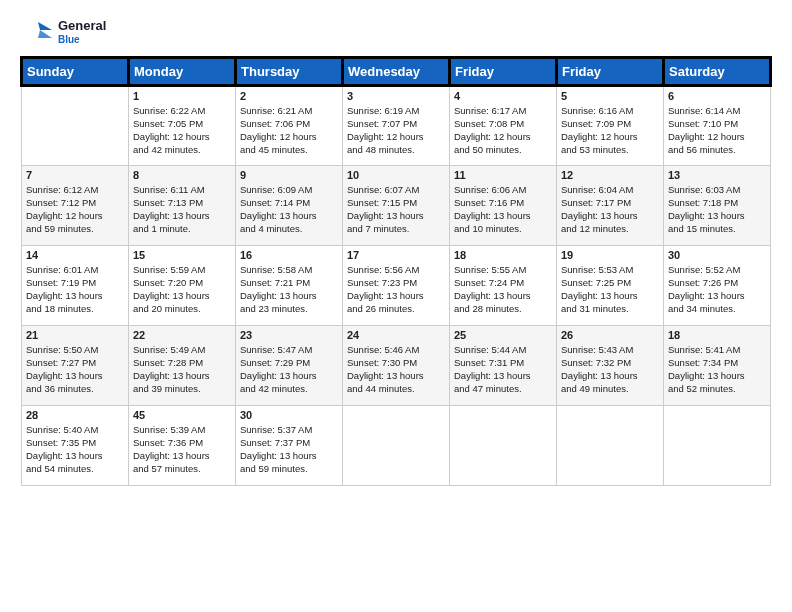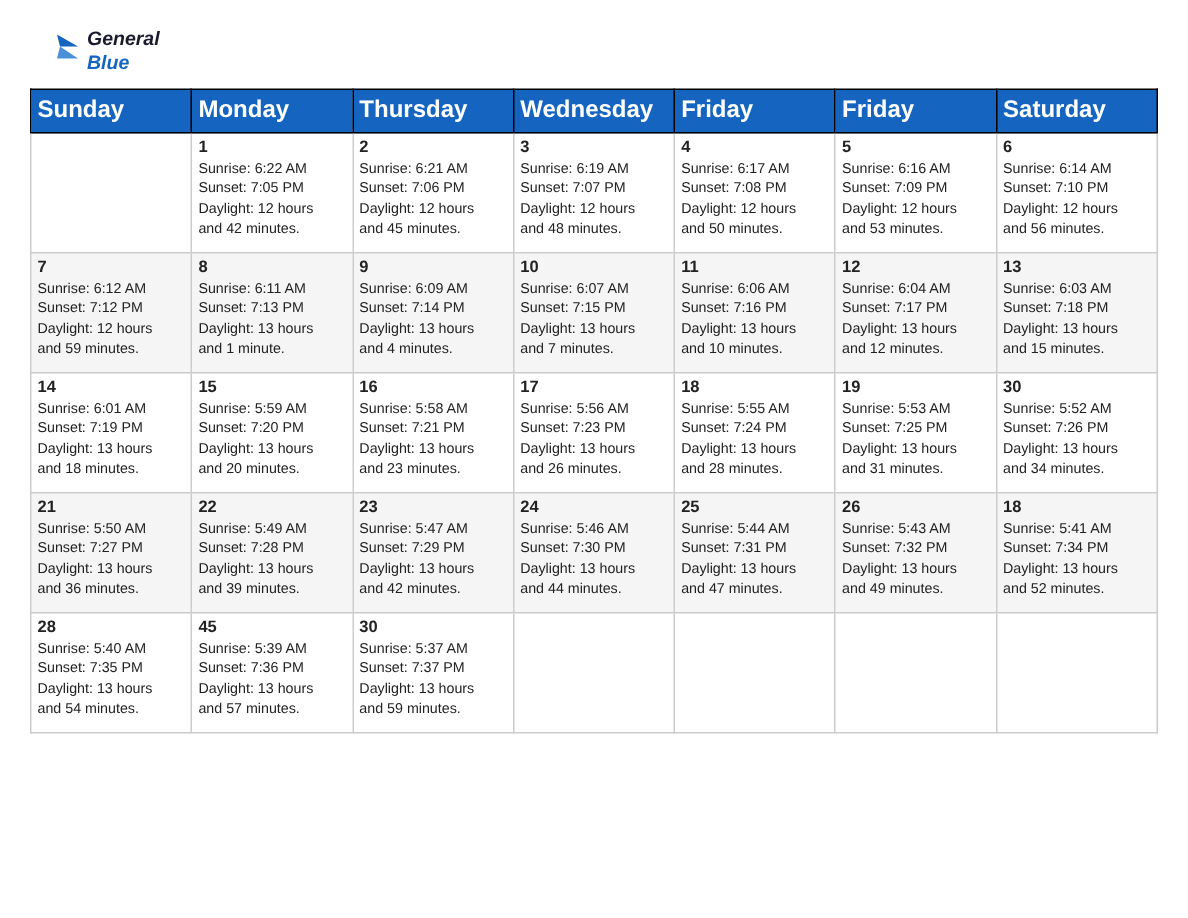--- a/index.html
+++ b/index.html
@@ -15,23 +15,22 @@
       padding: 18px 20px 12px 20px;
     }
     .header {
       display: flex;
       justify-content: space-between;
       align-items: flex-start;
       margin-bottom: 10px;
     }
     .logo {
       display: flex;
-      align-items: center;
+      align-items: flex-end;
       gap: 4px;
-      font-style: italic;
     }
     .title-block {
       text-align: right;
     }
     .month-title {
       font-size: 32px;
       font-weight: bold;
       color: #1a1a2e;
       line-height: 1.1;
     }
@@ -40,25 +39,25 @@
       color: #333;
     }
     table {
       width: 100%;
       border-collapse: collapse;
       table-layout: fixed;
     }
     thead tr th {
       background-color: #1565c0;
       color: #fff;
-      font-size: 16px;
+      font-size: 13px;
       font-weight: bold;
       padding: 5px 4px;
       text-align: left;
-      border: 1px solid #000000;
+      border: 3px solid #000000;
     }
     tbody tr td {
       border: 1px solid #ccc;
       vertical-align: top;
       padding: 3px 4px;
       font-size: 9.5px;
       color: #222;
       height: 80px;
     }
     tbody tr:nth-child(even) td {
@@ -82,21 +81,21 @@
 
 <div class="page">
   <div class="header">
     <div class="logo">
         <svg width="32" height="26" viewBox="0 0 32 26">
           <polygon points="18,2 32,10 20,10" fill="#1565c0"></polygon>
           <polygon points="20,10 32,18 18,18" fill="#4a90d9"></polygon>
         </svg>
         <div style="display: flex; flex-direction: column; line-height: 1.2; margin-left: 2px;">
           <span style="font-size: 13px; font-weight: bold; color: rgb(26, 26, 46);">General</span>
-          <span style="font-size: 13px; font-weight: bold; color: rgb(21, 101, 192);">Blue</span>
+          <span style="font-size: 10px; font-weight: bold; color: rgb(21, 101, 192);">Blue</span>
         </div>
       </div>
     <div class="title-block">
       <div class="month-title"></div>
       <div class="location"></div>
     </div>
   </div>
 
   <table>
     <thead>

